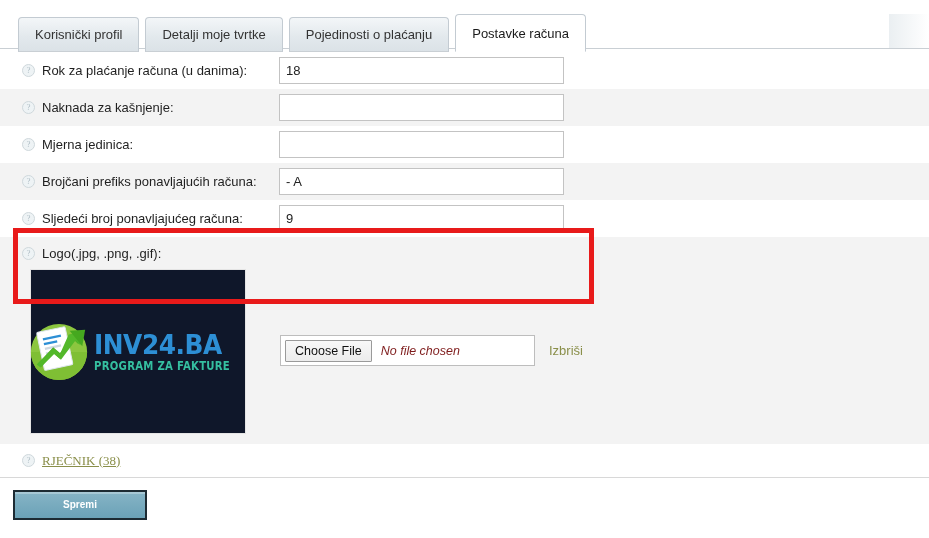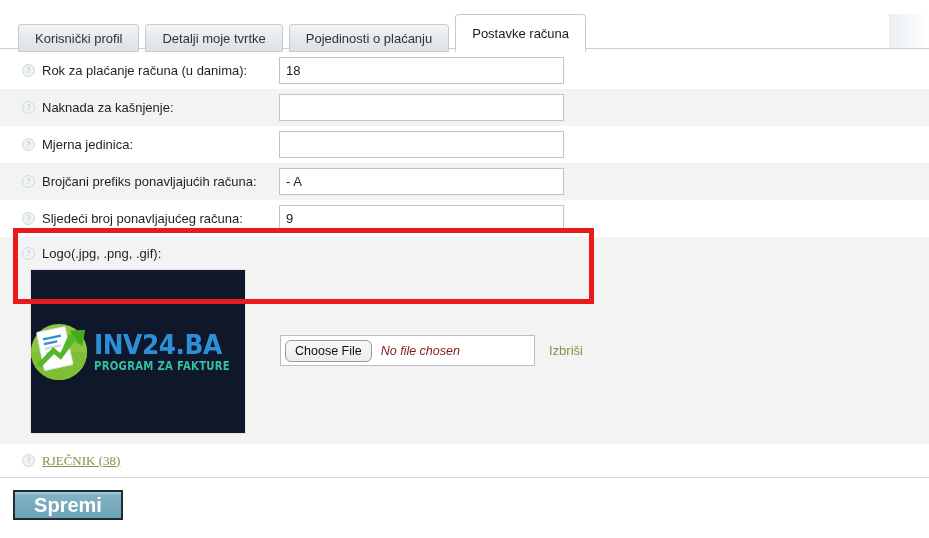--- a/index.html
+++ b/index.html
@@ -32,21 +32,21 @@
   .tabs {
     position: absolute;
     left: 18px;
     top: 14px;
     display: flex;
     align-items: flex-end;
     gap: 6px;
     z-index: 3;
   }
   .tab {
-    height: 28px;
+    height: 35px;
     padding: 0 16px;
     display: flex;
     align-items: center;
     justify-content: center;
     background: linear-gradient(to bottom, #f3f6f8 0%, #e3e9ed 55%, #dbe2e7 100%);
     border: 1px solid #c3cbd2;
     border-bottom: 1px solid #c9cfd4;
     border-radius: 4px 4px 0 0;
     font-size: 13px;
     color: #333333;
@@ -205,21 +205,21 @@
     background: #ffffff;
     display: flex;
     align-items: center;
     padding: 0 4px;
     cursor: pointer;
   }
   .choose-btn {
     height: 22px;
     padding: 0 9px;
     border: 1px solid #9a9a9a;
-    border-radius: 6px;
+    border-radius: 1px;
     background: linear-gradient(to bottom, #f8f8f8, #ececec);
     font-size: 12.5px;
     color: #111111;
     display: flex;
     align-items: center;
     cursor: pointer;
     white-space: nowrap;
   }
   .file-name {
     font-size: 12.5px;
@@ -253,26 +253,26 @@
     font-family: "Liberation Serif", serif;
     cursor: pointer;
   }
 
   
   .footer {
     padding: 12px 0 0 13px;
     background: #ffffff;
   }
   .save-btn {
-    width: 110px;
+    width: 134px;
     height: 30px;
     background: linear-gradient(to bottom, #86b4c6 0%, #6ba2b7 100%);
     border: 2px solid #1d2b33;
     color: #ffffff;
-    font-size: 20px;
+    font-size: 10px;
     font-weight: bold;
     text-align: center;
     line-height: 26px;
     cursor: pointer;
     box-shadow: inset 0 2px 0 rgba(255,255,255,0.28);
   }
 </style>
 </head>
 <body>
 

